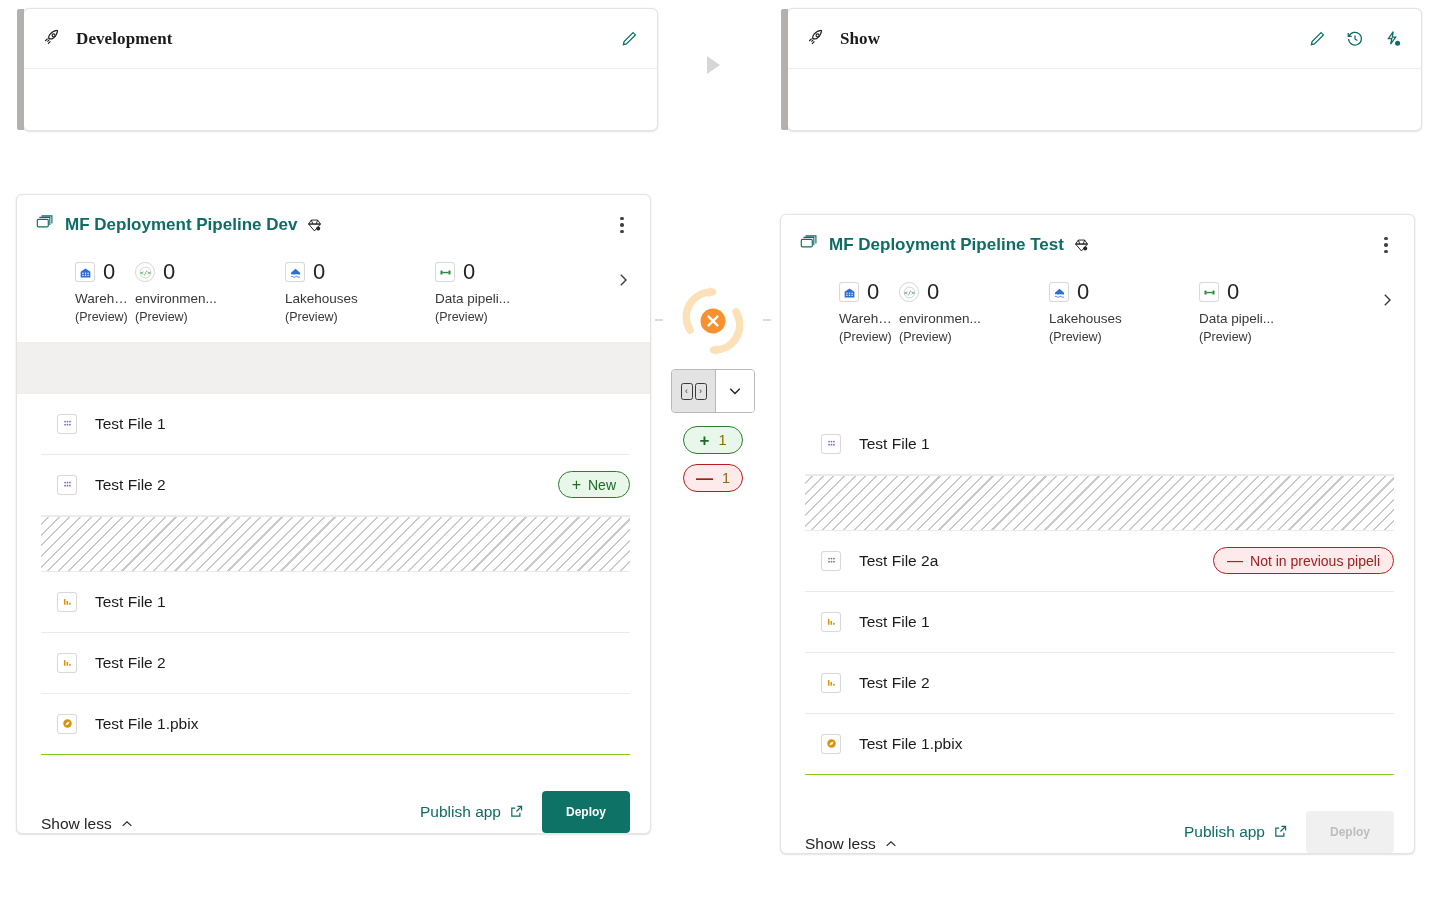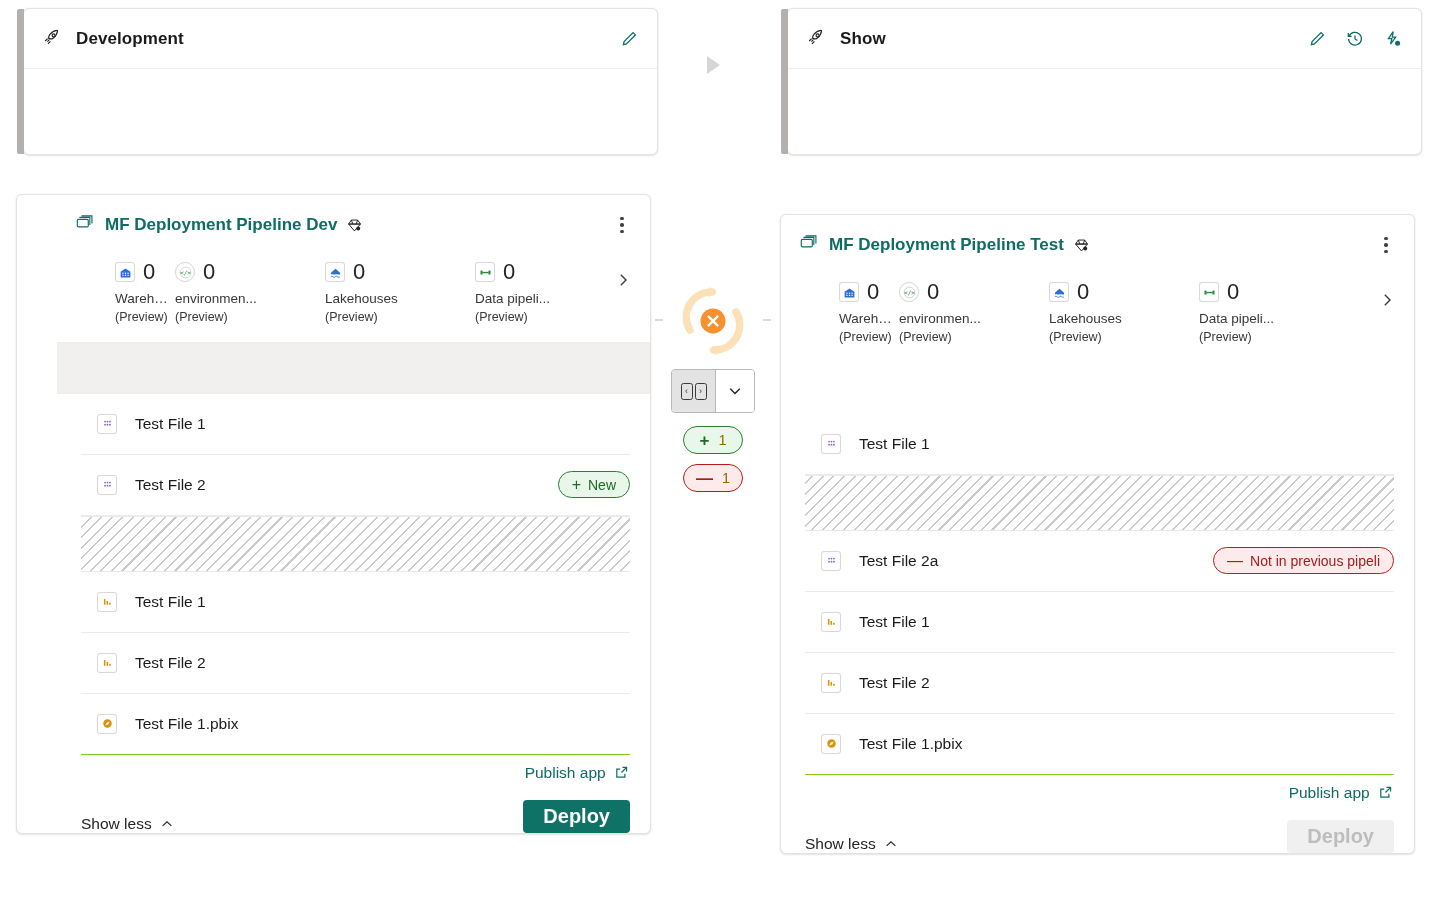--- a/index.html
+++ b/index.html
@@ -22,21 +22,21 @@
   }
   .accent-bar {
     position: absolute;
     left: -7px; top: 0; bottom: 0;
     width: 7px;
     background: #b3b0ad;
     border-radius: 2px 0 0 2px;
   }
 
   
-  .stage-card { width: 635px; height: 147px; }
+  .stage-card { width: 635px; height: 123px; font-family: Liberation Serif, serif; }
   .stage-head {
     height: 60px;
     display: flex; align-items: center;
     padding: 0 14px 0 18px;
     border-bottom: 1px solid #ededed;
   }
   .stage-title {
     font-size: 17px; font-weight: 700; color: #1b1b1b;
     letter-spacing: .1px; margin-left: 14px;
   }
@@ -151,31 +151,31 @@
   
   .ws-foot {
     height: 78px;
     display: flex; align-items: flex-end;
     padding: 0 20px 0 24px;
   }
   .show-less {
     display: inline-flex; align-items: center; gap: 8px;
     font-size: 15.5px; color: #242424; cursor: pointer;
   }
-  .foot-right { margin-left: auto; display: flex; align-items: center; gap: 18px; flex-direction: column; }
+  .foot-right { margin-left: auto; display: flex; align-items: center; gap: 18px; }
   .publish-app {
     display: inline-flex; align-items: center; gap: 8px;
     font-size: 15.5px; color: #0f6c64; cursor: pointer;
   }
   .btn-deploy {
-    height: 33px; min-width: 88px;
+    height: 42px; min-width: 88px;
     padding: 0 20px;
     border: none; border-radius: 4px;
     background: #0f7267; color: #ffffff;
-    font-size: 20px; font-weight: 700;
+    font-size: 12px; font-weight: 700;
     font-family: "Liberation Sans", sans-serif;
     cursor: pointer;
   }
   .btn-deploy.disabled {
     background: #f0f0f0; color: #bdbdbd; cursor: default;
   }
 
   
   .mid { position: absolute; display: flex; flex-direction: column; align-items: center; }
   .sync-wrap { position: relative; width: 100px; height: 92px; }
@@ -273,21 +273,21 @@
           <svg width="20" height="20" viewBox="0 0 20 20" fill="none" stroke="#0f6c64" stroke-width="1.25">
             <path d="M10.2 2.6L5.4 9.6h3.4l-1.2 5.6 5.1-7.2H9.3z"></path>
             <circle cx="14.6" cy="14.3" r="2.5" fill="#0f6c64" stroke="none"></circle>
           </svg>
         </span>
       </div>
     </div>
     <div class="stage-body"></div>
   </div>
 
-  <div class="card ws-card" style="left:16px; top:194px;padding-left:40px;">
+  <div class="card ws-card" style="left:16px; top:194px;">
     <div class="ws-head">
       <span>
         <svg width="19" height="19" viewBox="0 0 20 20" fill="none" stroke="#0f6c64" stroke-width="1.2">
           <rect x="2.4" y="5.6" width="11.6" height="8" rx="1.3"></rect>
           <path d="M4.6 3.6h11v8M6.8 1.9h11v8"></path>
         </svg>
       </span>
       <span class="ws-title">MF Deployment Pipeline Dev</span>
       <span class="ws-gem">
         <svg width="17" height="17" viewBox="0 0 20 20" fill="none" stroke="#242424" stroke-width="1.15">

